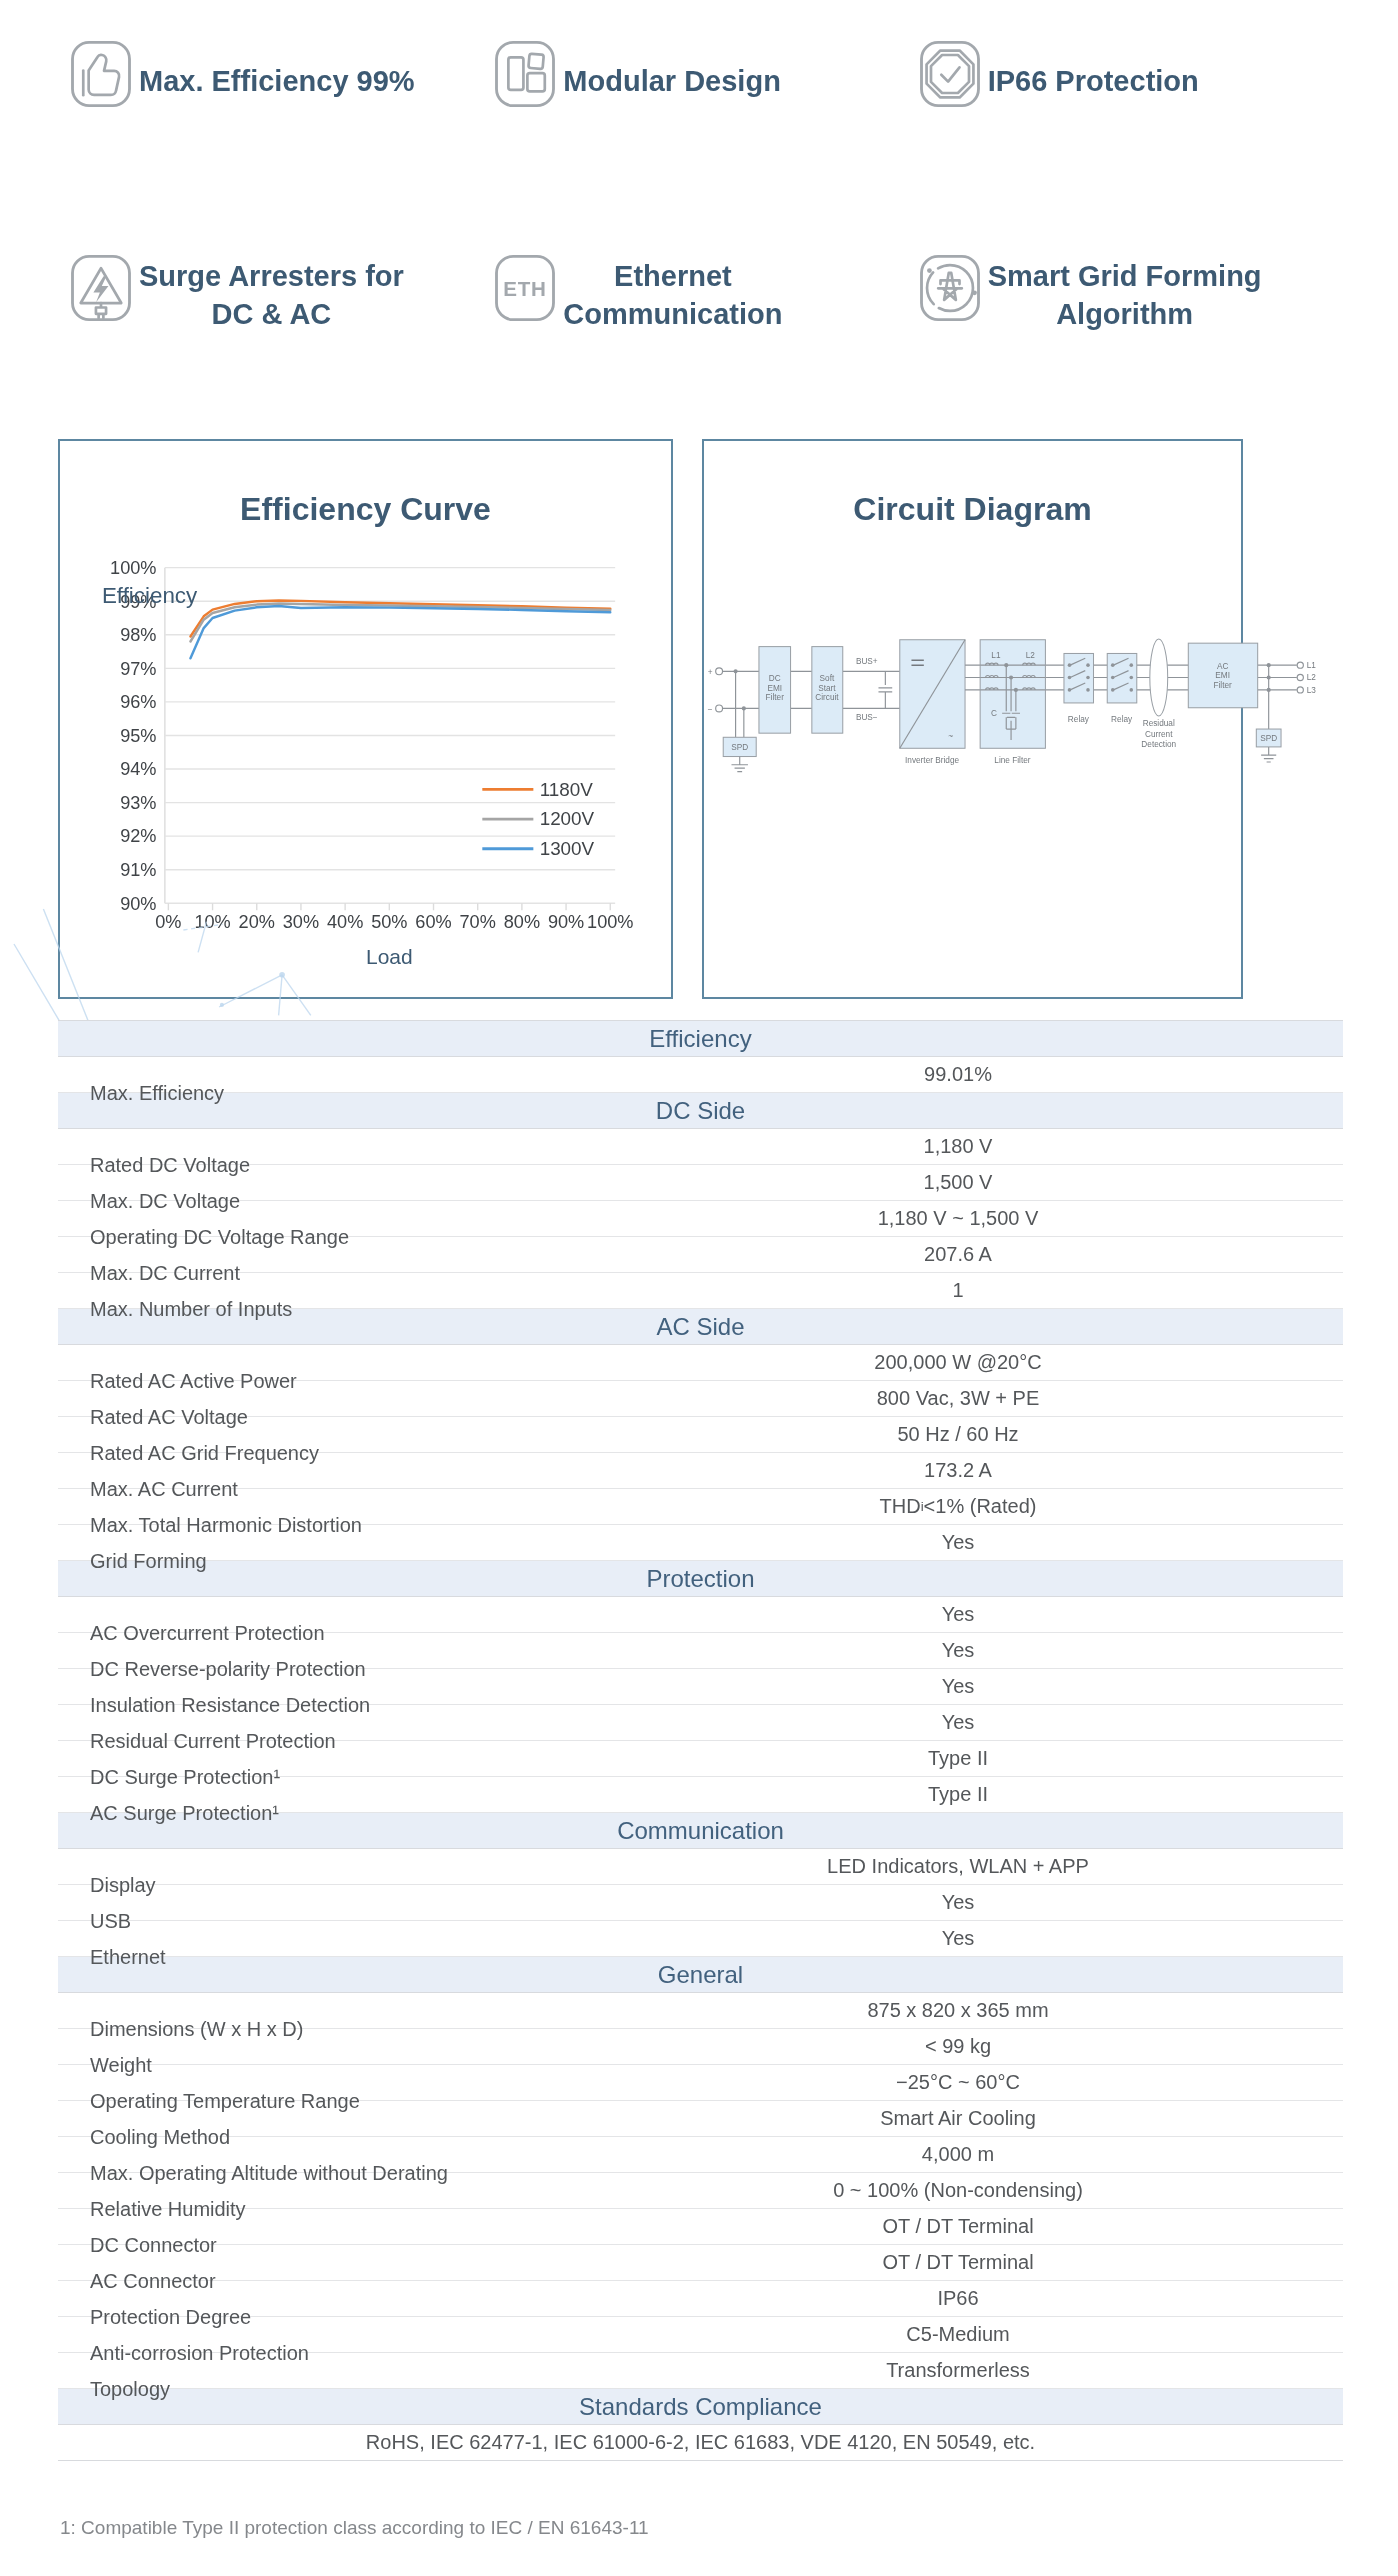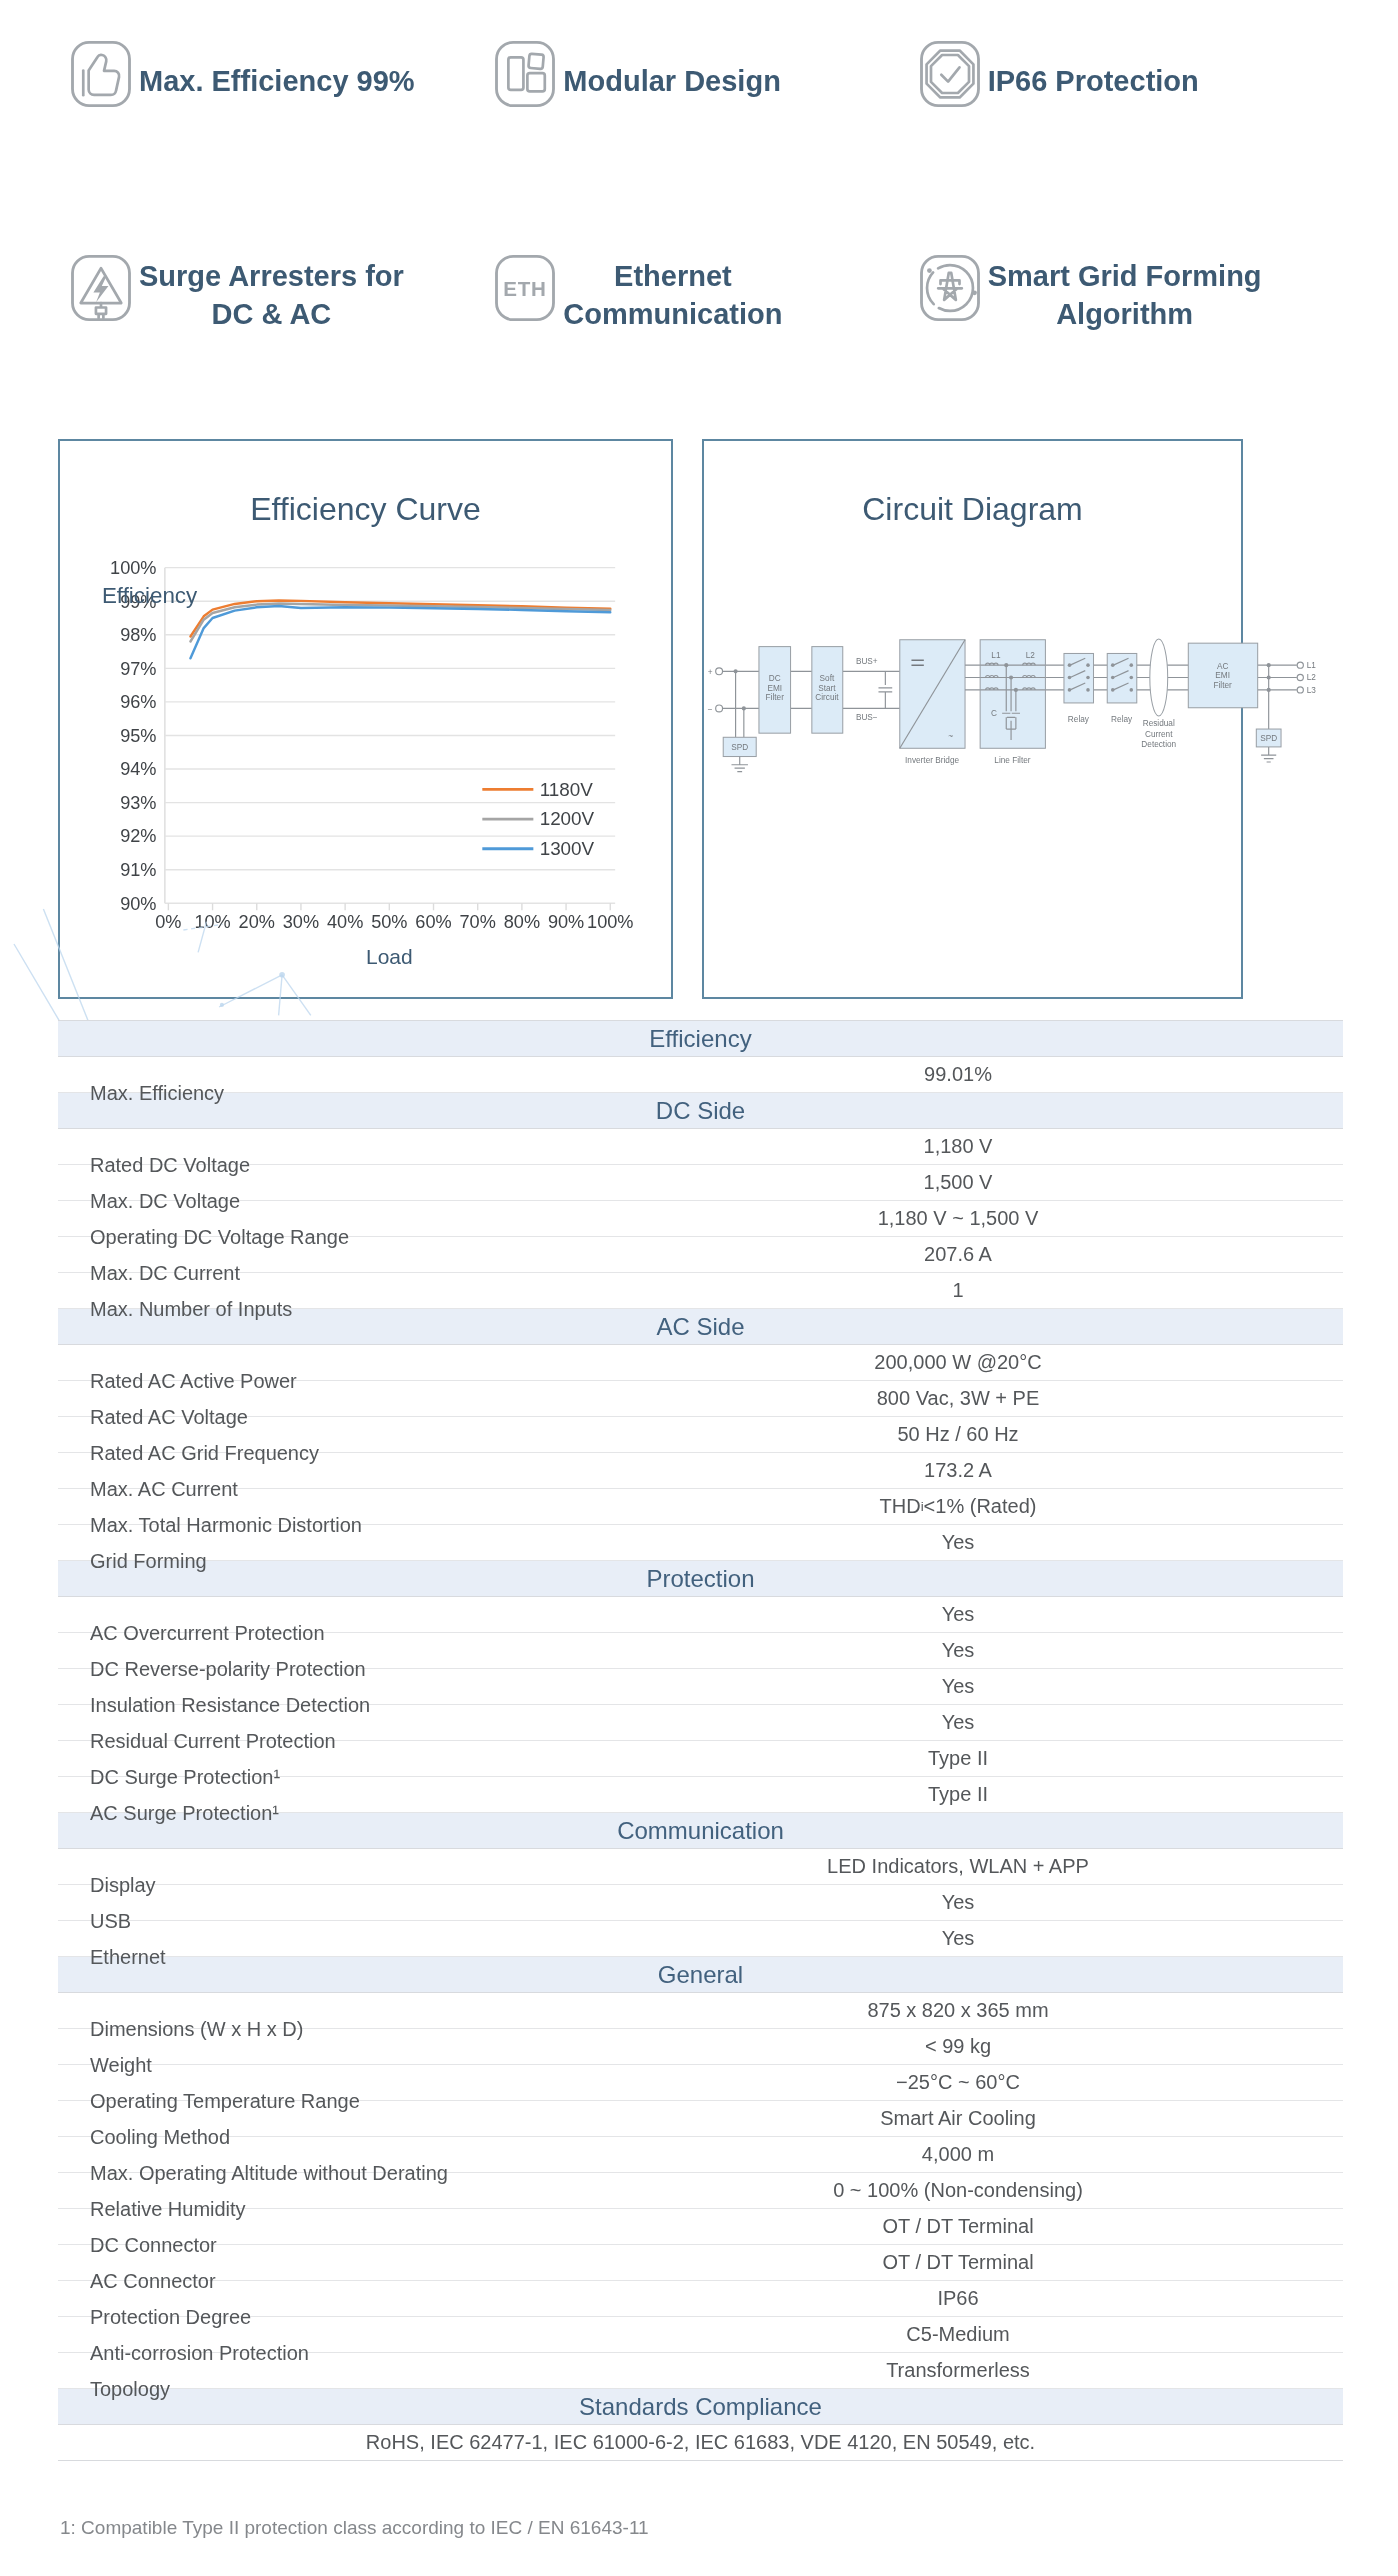--- a/index.html
+++ b/index.html
@@ -22,21 +22,21 @@
   .ifr{fill:none;stroke:var(--icon);stroke-width:1.8;}
   .eth-text{font-size:13px;letter-spacing:.5px;fill:var(--icon);text-anchor:middle;font-weight:600;
             font-family:"Liberation Sans",sans-serif;}
 
   
   .panel{position:absolute;top:439px;height:560px;border:2.8px solid var(--box-border);
          box-sizing:border-box;}
   #efficiency-panel{left:58px;width:615px;}
   #circuit-panel{left:702px;width:541px;padding-left:14px;}
   .panel-title{position:absolute;top:50px;left:0;width:100%;text-align:center;
-               font-size:32px;font-weight:400;color:var(--slate);}
+               font-size:32px;font-weight:700;color:var(--slate);}
   #curve-svg{position:absolute;left:0;top:0;}
   #circuit-svg{position:absolute;left:1.4px;top:185px;}
 
   
   .cline{stroke:#8f9499;stroke-width:1.7;fill:none;}
   .cbox{fill:#dcebf7;stroke:#9aa0a6;stroke-width:1.5;}
   .ctext{fill:#74797e;font-size:12px;text-anchor:middle;font-family:"Liberation Sans",sans-serif;}
   .cdot{fill:#8f9499;}
   .cterm{fill:#fff;stroke:#8f9499;stroke-width:1.7;}
 

